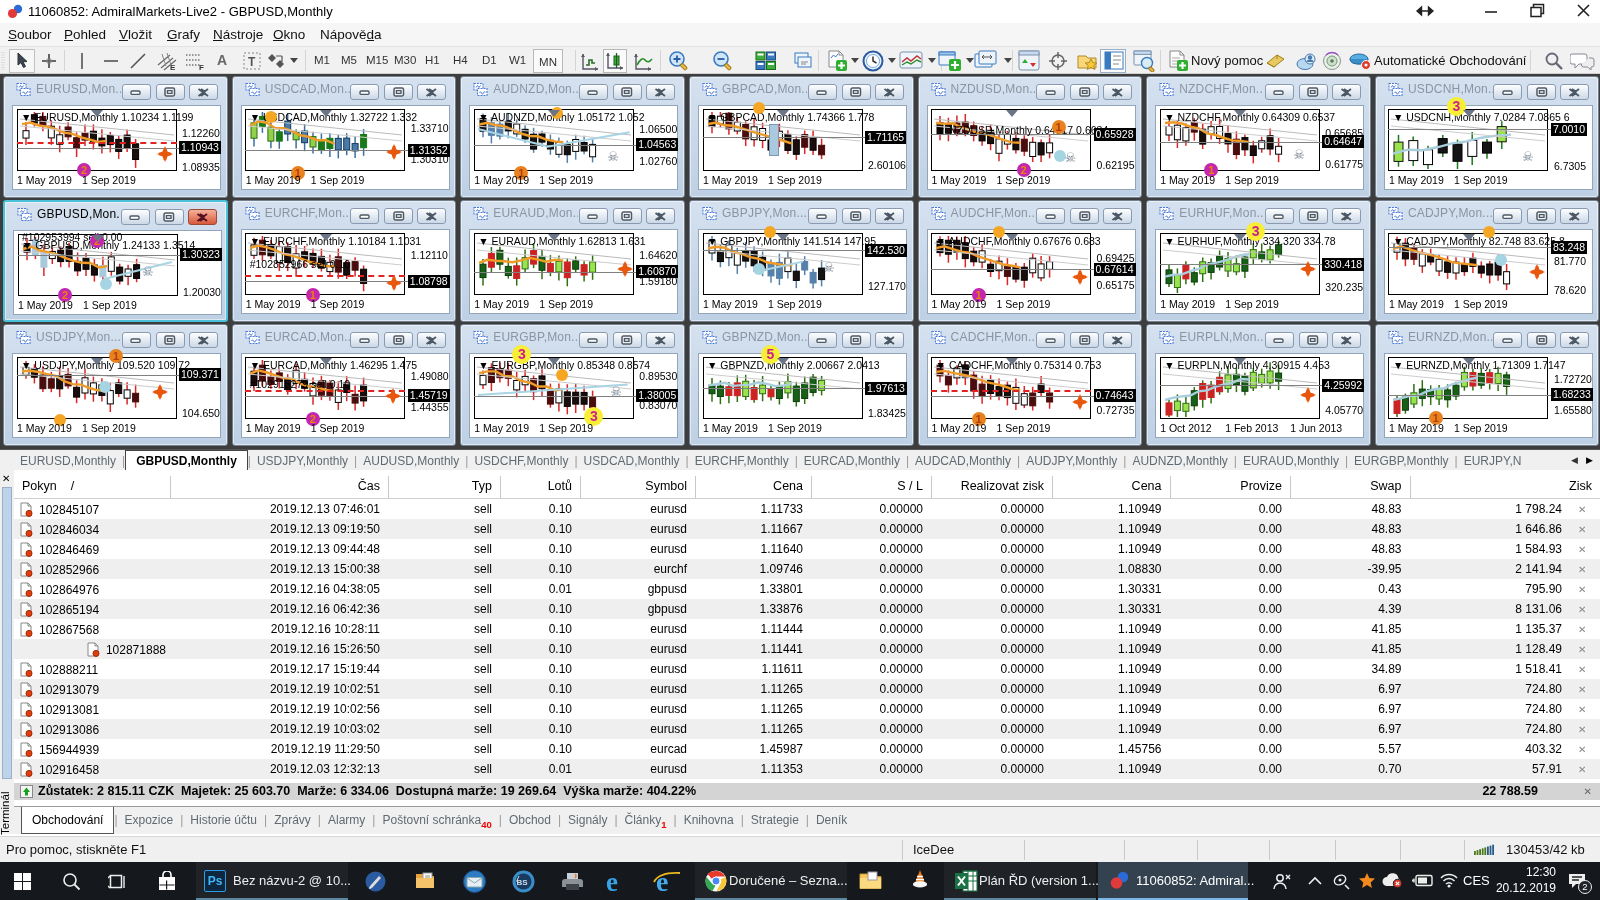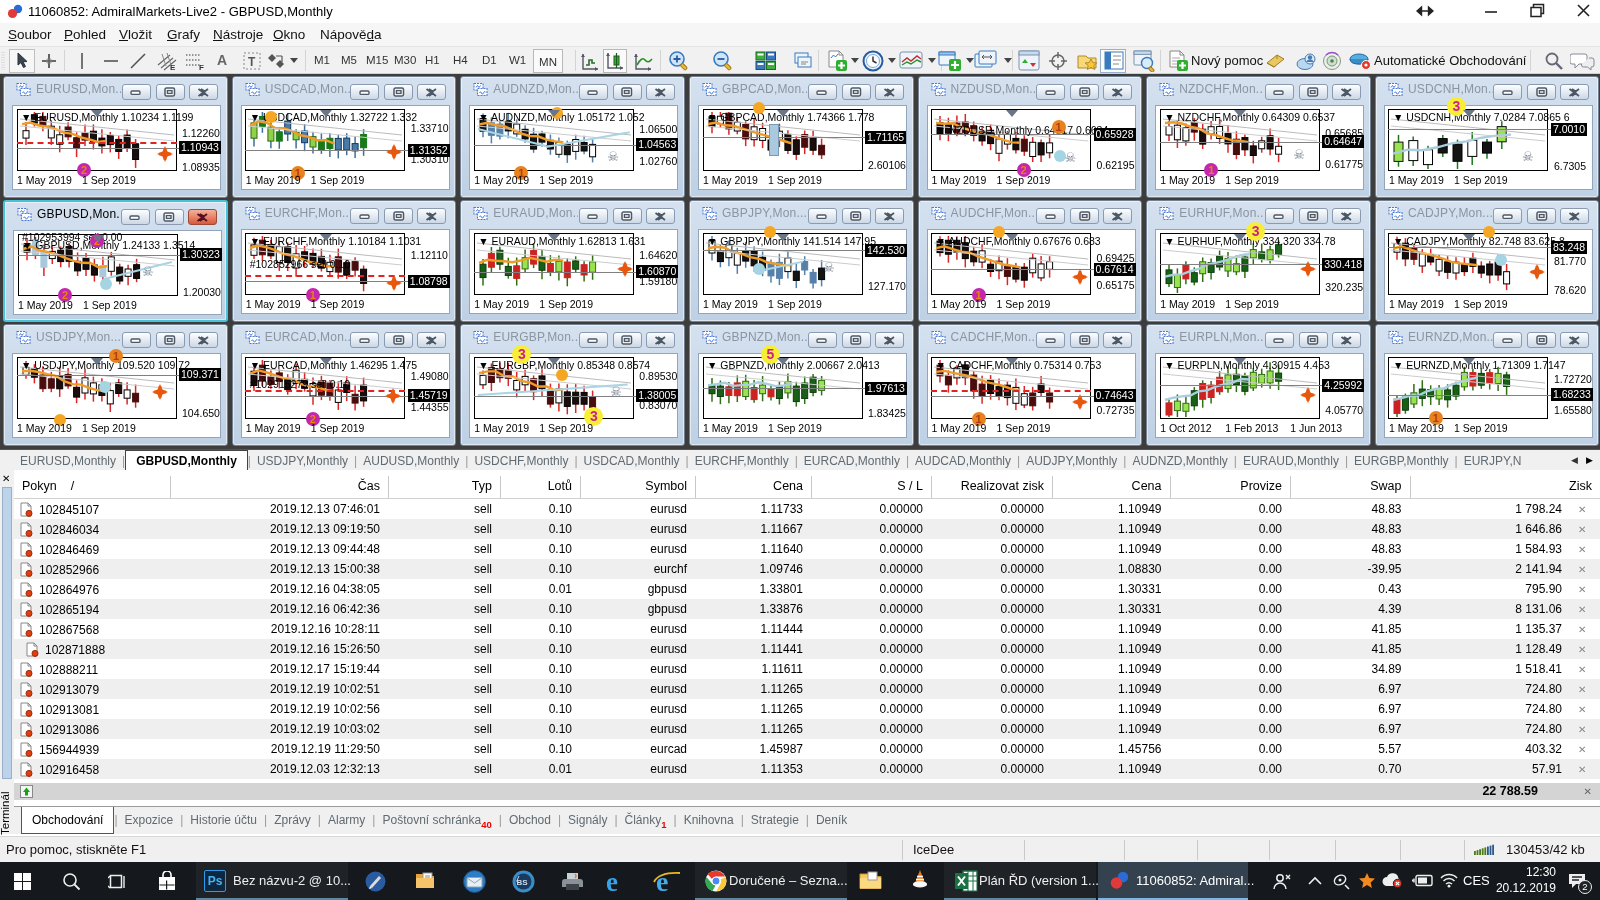--- a/index.html
+++ b/index.html
@@ -2046,21 +2046,21 @@
     <div class="c" style="left:683px;width:106px">1.11444</div>
     <div class="c" style="left:799px;width:110px">0.00000</div>
     <div class="c" style="left:919px;width:111px">0.00000</div>
     <div class="c" style="left:1040px;width:107.5px">1.10949</div>
     <div class="c" style="left:1157.5px;width:110.5px">0.00</div>
     <div class="c" style="left:1278px;width:109.5px">41.85</div>
     <div class="c" style="left:1397.5px;width:150.5px">1 135.37</div>
     <div class="c" style="left:1564px;width:16px;text-align:left;color:#888;font-size:10px;top:4.5px">✕</div>
   </div>
 <div class="trow" style="top:639px;background:#efefef">
-    <div class="c" style="left:12px;width:146px;text-align:left"><svg width="13" height="15" viewBox="0 0 13 15" style="vertical-align:-3px">
+    <div class="c" style="left:6px;width:146px;text-align:right"><svg width="13" height="15" viewBox="0 0 13 15" style="vertical-align:-3px">
         <path d="M1 1 h7 l3 3 v10 h-10 z" fill="#fff" stroke="#888"></path>
         <path d="M8 1 v3 h3" fill="none" stroke="#888"></path>
         <circle cx="9" cy="11.4" r="3" fill="#e23d0e" stroke="#a02800"></circle>
       </svg><span style="margin-left:6px">102871888</span></div>
     <div class="c" style="left:158px;width:208px">2019.12.16 15:26:50</div>
     <div class="c" style="left:376px;width:102px">sell</div>
     <div class="c" style="left:488px;width:70px">0.10</div>
     <div class="c" style="left:568px;width:105px">eurusd</div>
     <div class="c" style="left:683px;width:106px">1.11441</div>
     <div class="c" style="left:799px;width:110px">0.00000</div>
@@ -2188,20 +2188,21 @@
 <div id="sidebar" style="position:absolute;left:0;top:470px;width:14px;height:364px;background:#f0f0f0">
  <div style="position:absolute;left:2px;top:3px;font-size:10px;color:#000">✕</div>
  <div style="position:absolute;left:2px;top:17px;width:10px;height:292px;background:#bdd3ea;border:1px solid #9ab0c8"></div>
  <div style="position:absolute;left:-1px;top:311px;width:16px;height:54px;writing-mode:vertical-rl;transform:rotate(180deg);font-size:11.5px;color:#000">Terminál</div>
 </div>
 <div id="summary">
  <svg style="position:absolute;left:6px;top:2px" width="13" height="13">
       <rect x="0.5" y="0.5" width="12" height="12" fill="#f4f4f4" stroke="#888"></rect>
       <path d="M6.5 2.5 L10 7 H8 V10.5 H5 V7 H3 z" fill="#18a018"></path>
     </svg>
+ <span style="position:absolute;left:24px;top:1px">Zůstatek: 2 815.11 CZK&nbsp; Majetek: 25 603.70&nbsp; Marže: 6 334.06&nbsp; Dostupná marže: 19 269.64&nbsp; Výška marže: 404.22%</span>
  <span style="position:absolute;right:62px;top:1px">22 788.59</span>
  <span style="position:absolute;right:8px;top:3px;font-weight:normal;color:#666;font-size:10px">✕</span>
 </div>
 <div id="btabs">
     <div style="position:absolute;left:7px;top:0"><div class="btab active">Obchodování</div><span class="btsep">|</span><div class="btab">Expozice</div><span class="btsep">|</span><div class="btab">Historie účtu</div><span class="btsep">|</span><div class="btab">Zprávy</div><span class="btsep">|</span><div class="btab">Alarmy</div><span class="btsep">|</span><div class="btab">Poštovní schránka<span style="color:#e00;font-size:9.5px;font-weight:bold;vertical-align:-4px">40</span></div><span class="btsep">|</span><div class="btab">Obchod</div><span class="btsep">|</span><div class="btab">Signály</div><span class="btsep">|</span><div class="btab">Články<span style="color:#e00;font-size:9.5px;font-weight:bold;vertical-align:-4px">1</span></div><span class="btsep">|</span><div class="btab">Knihovna</div><span class="btsep">|</span><div class="btab">Strategie</div><span class="btsep">|</span><div class="btab">Deník</div></div>
   </div>
 <div id="status">
  <span style="position:absolute;left:6px;top:5px">Pro pomoc, stiskněte F1</span>
  <span style="position:absolute;left:913px;top:5px">IceDee</span>
  <div style="position:absolute;left:902px;top:3px;width:1px;height:20px;background:#c9c9c9"></div>

